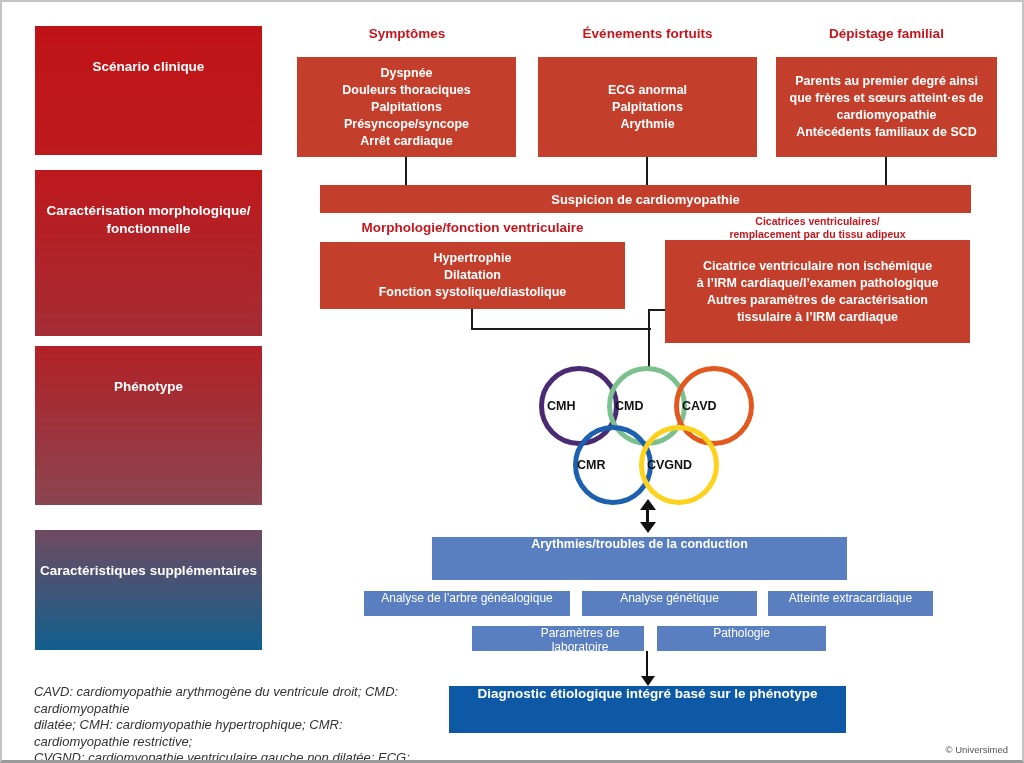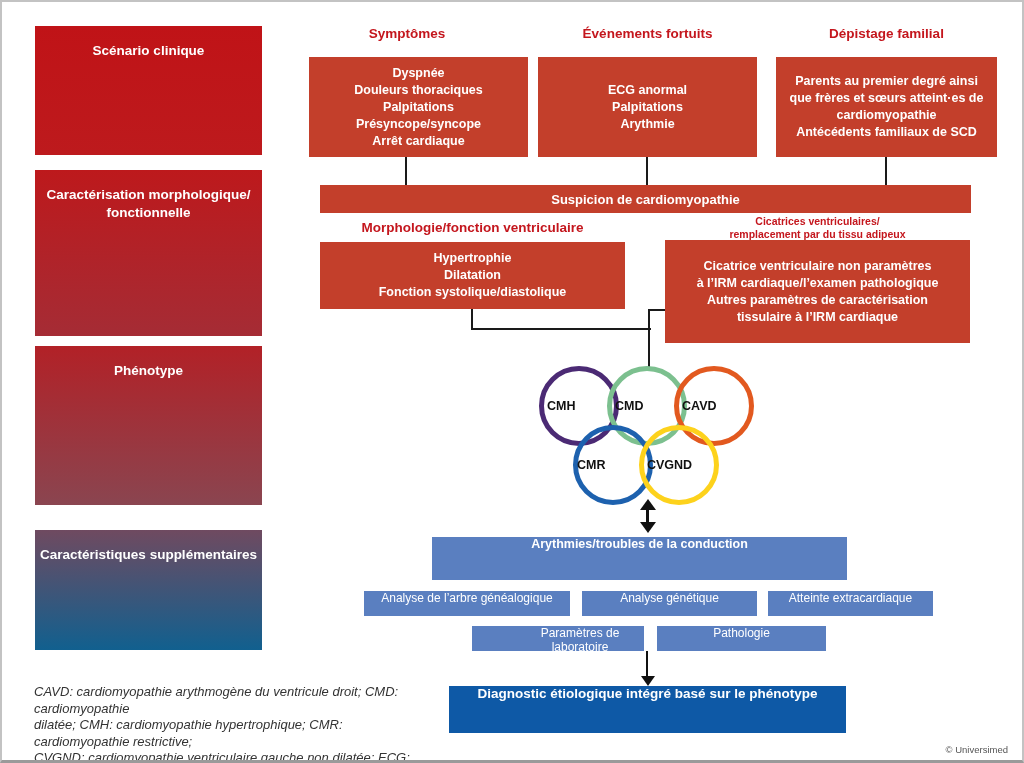--- a/index.html
+++ b/index.html
@@ -3,21 +3,21 @@
 <meta charset="utf-8">
 <style>
   html,body{margin:0;padding:0;background:#ffffff;}
   #figure{
     position:relative;width:1024px;height:763px;background:#ffffff;
     box-sizing:border-box;border:2px solid #c3c3c3;border-bottom:3px solid #9a9a9a;
     font-family:"Liberation Sans",sans-serif;overflow:hidden;
   }
   .abs{position:absolute;box-sizing:border-box;}
   .leftbox{left:33px;width:227px;color:#fff;font-weight:bold;font-size:13.5px;
-    text-align:center;padding-top:16px;line-height:18px;}
+    text-align:center;padding-top:32px;line-height:18px;}
   .redtitle{color:#c4161d;font-weight:bold;font-size:13.5px;text-align:center;}
   .redbox{background:#c33f2b;color:#fff;font-weight:bold;font-size:12.5px;
     text-align:center;line-height:17px;display:flex;flex-direction:column;
     justify-content:center;}
   .line{background:#1a1a1a;}
   .venn-circle{border-radius:50%;background:transparent;border-style:solid;border-width:5px;}
   .venn-label{font-weight:bold;font-size:12.5px;color:#111;text-align:left;}
   .bluebox{background:#5a7fc0;color:#fff;font-size:12px;text-align:center;
     display:flex;flex-direction:row;justify-content:center;}
   .tri{width:0;height:0;}
@@ -39,21 +39,21 @@
     <span>Phénotype</span>
   </div>
   <div class="abs leftbox" style="top:528px;height:120px;background:linear-gradient(#6f4a60,#11608f);">
     <span>Caractéristiques supplémentaires</span>
   </div>
 
   <div class="abs redtitle" style="left:295px;top:24px;width:220px;">Symptômes</div>
   <div class="abs redtitle" style="left:536px;top:24px;width:219px;">Événements fortuits</div>
   <div class="abs redtitle" style="left:774px;top:24px;width:221px;">Dépistage familial</div>
 
-  <div class="abs redbox" style="left:295px;top:55px;width:219px;height:100px;margin-left:12px;">
+  <div class="abs redbox" style="left:295px;top:55px;width:219px;height:100px;">
     <div>Dyspnée</div>
     <div>Douleurs thoraciques</div>
     <div>Palpitations</div>
     <div>Présyncope/syncope</div>
     <div>Arrêt cardiaque</div>
   </div>
   <div class="abs redbox" style="left:536px;top:55px;width:219px;height:100px;">
     <div>ECG anormal</div>
     <div>Palpitations</div>
     <div>Arythmie</div>
@@ -78,21 +78,21 @@
     <div>Cicatrices ventriculaires/</div>
     <div>remplacement par du tissu adipeux</div>
   </div>
 
   <div class="abs redbox" style="left:318px;top:240px;width:305px;height:67px;">
     <div>Hypertrophie</div>
     <div>Dilatation</div>
     <div>Fonction systolique/diastolique</div>
   </div>
   <div class="abs redbox" style="left:663px;top:238px;width:305px;height:103px;">
-    <div>Cicatrice ventriculaire non paramètres</div>
+    <div>Cicatrice ventriculaire non ischémique</div>
     <div>à l’IRM cardiaque/l’examen pathologique</div>
     <div>Autres paramètres de caractérisation</div>
     <div>tissulaire à l’IRM cardiaque</div>
   </div>
 
   <div class="abs line" style="left:469px;top:307px;width:2px;height:21px;"></div>
   <div class="abs line" style="left:469px;top:326px;width:180px;height:2px;"></div>
   <div class="abs line" style="left:647px;top:307px;width:16px;height:2px;"></div>
   <div class="abs line" style="left:646px;top:307px;width:2px;height:58px;"></div>
 

